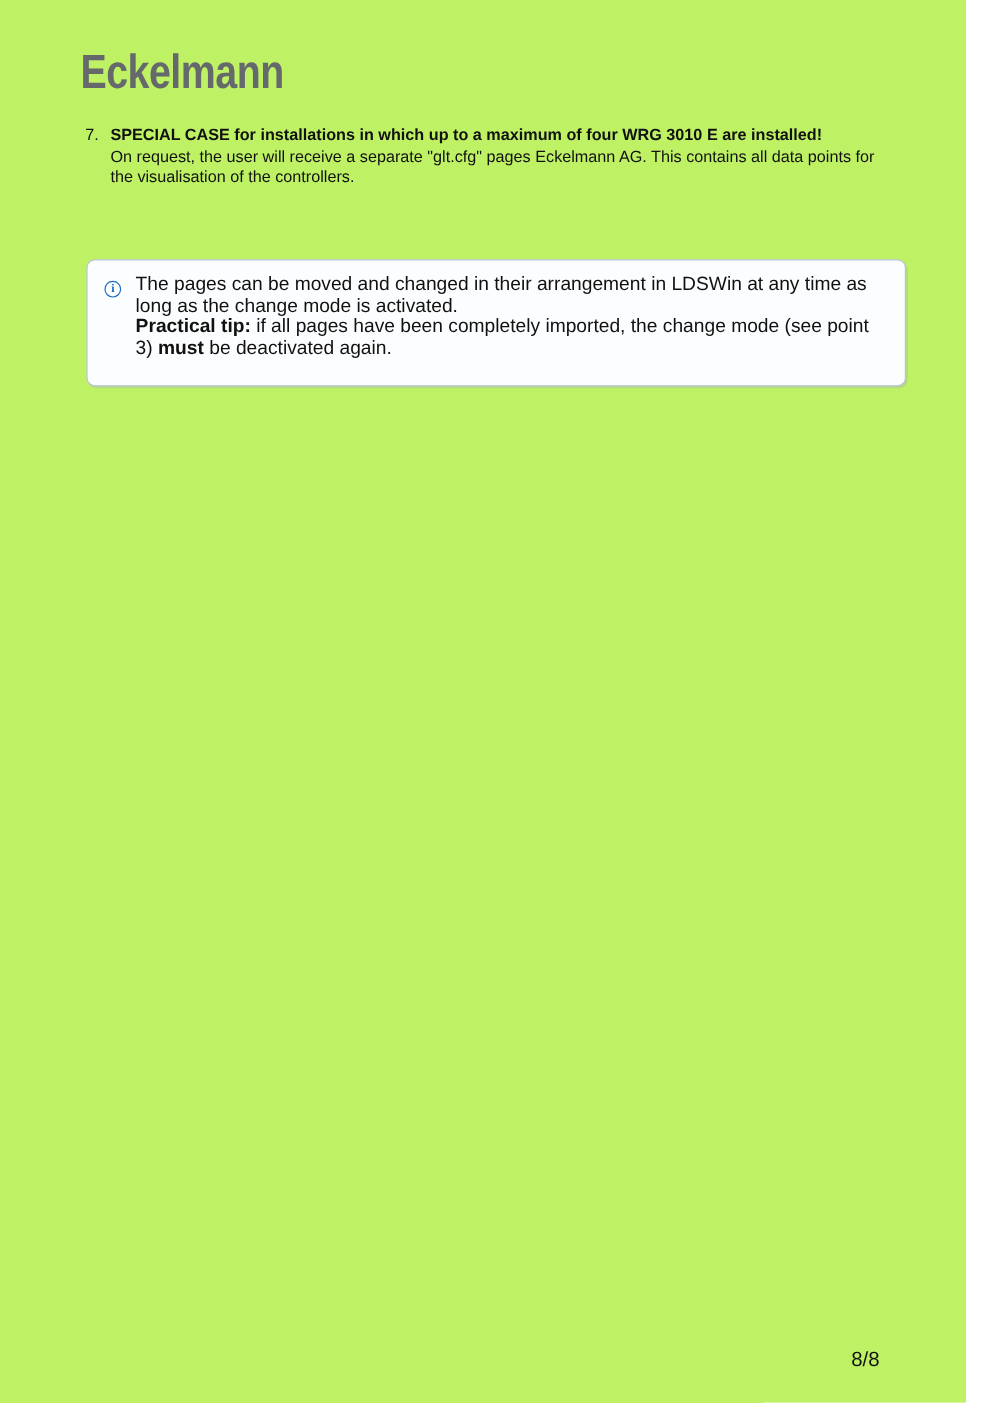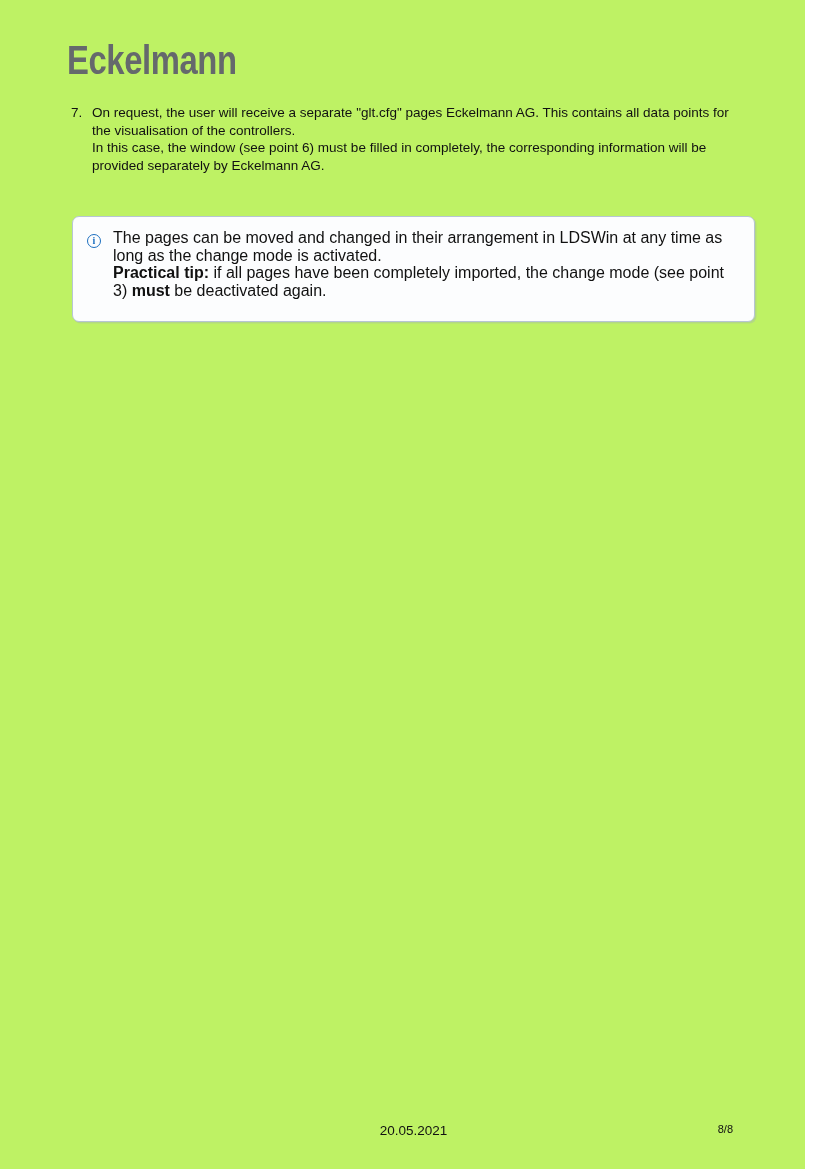--- a/index.html
+++ b/index.html
@@ -100,47 +100,46 @@
     left: 0;
     top: 1123px;
     width: 827px;
     text-align: center;
     font-size: 13.5px;
   }
   .footer-page {
     position: absolute;
     right: 72px;
     top: 1123px;
-    font-size: 11px;
+    font-size: 17px;
   }
 </style>
 </head>
 <body>
 
 <div class="page">
 
   <div class="logo">Eckelmann</div>
 
   <div class="item7">
     <span class="num">7.</span>
     <div class="content">
+      <div class="heading">SPECIAL CASE for installations in which up to a maximum of four WRG 3010 E are installed!</div>
       <div>On request, the user will receive a separate "glt.cfg" pages Eckelmann AG. This contains all data points for the visualisation of the controllers.</div>
-      <div>In this case, the window (see point 6) must be filled in completely, the corresponding information will be provided separately by Eckelmann AG.</div>
     </div>
   </div>
 
   <div class="info-box">
     <div class="icon-col">
       <span class="info-icon">i</span>
     </div>
     <div class="text-col">
       <div class="para1">The pages can be moved and changed in their arrangement in LDSWin at any time as long as the change mode is activated.</div>
       <div class="para2">
         <span class="bold">Practical tip:</span><span> if all pages have been completely imported, the change mode (see point 3) </span><span class="bold">must</span><span> be deactivated again.</span>
       </div>
     </div>
   </div>
 
-  <div class="footer-date">20.05.2021</div>
 
   <div class="footer-page">8/8</div>
 
 </div>
 
 </body></html>

